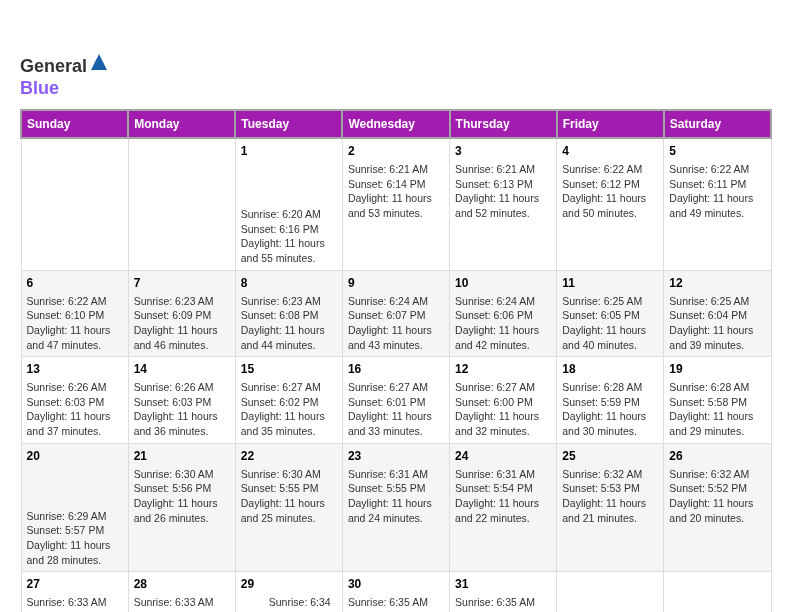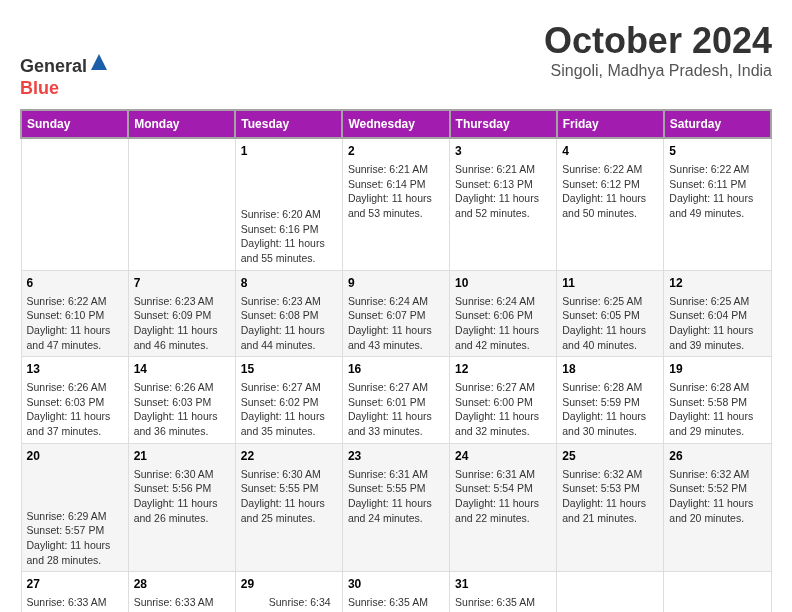--- a/index.html
+++ b/index.html
@@ -20,21 +20,21 @@
       display: flex;
       align-items: center;
     }
     .logo-text {
       font-size: 18px;
       font-weight: bold;
       line-height: 1.2;
       margin-top: 32px;
     }
     .logo-general { color: #333; }
-    .logo-blue { color: #ef4444; }
+    .logo-blue { color: #8b5cf6; }
     .logo-icon {
       width: 20px;
       height: 20px;
       margin-left: 2px;
     }
     .title-block {
       text-align: right;
     }
     .month-title {
       font-size: 36px;
@@ -94,24 +94,20 @@
   <div class="logo">
     <div>
       <div class="logo-text">
         <span class="logo-general">General</span><svg class="logo-icon" viewBox="0 0 20 20">
             <polygon points="10,2 18,18 2,18" fill="#1a5fa8"></polygon>
           </svg><br>
         <span class="logo-blue">Blue</span>
       </div>
     </div>
   </div>
-  <div class="title-block">
-    <div class="month-title">October 2024</div>
-    <div class="location-title">Singoli, Madhya Pradesh, India</div>
-  </div>
 </div>
 
 <table>
   <thead>
     <tr>
     <th>Sunday</th>
         <th>Monday</th>
         <th>Tuesday</th>
         <th>Wednesday</th>
         <th>Thursday</th>

